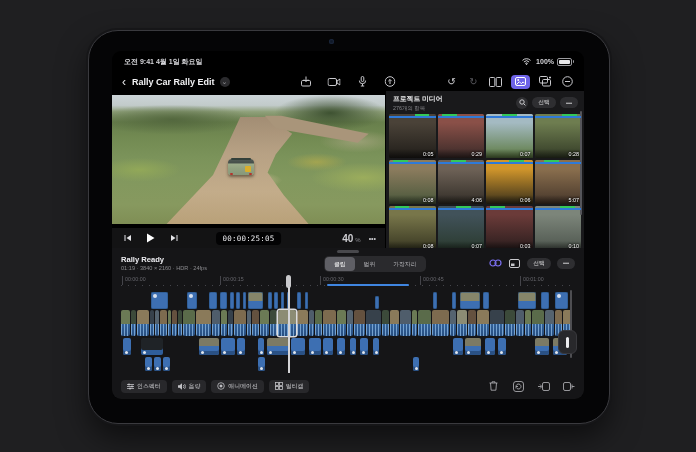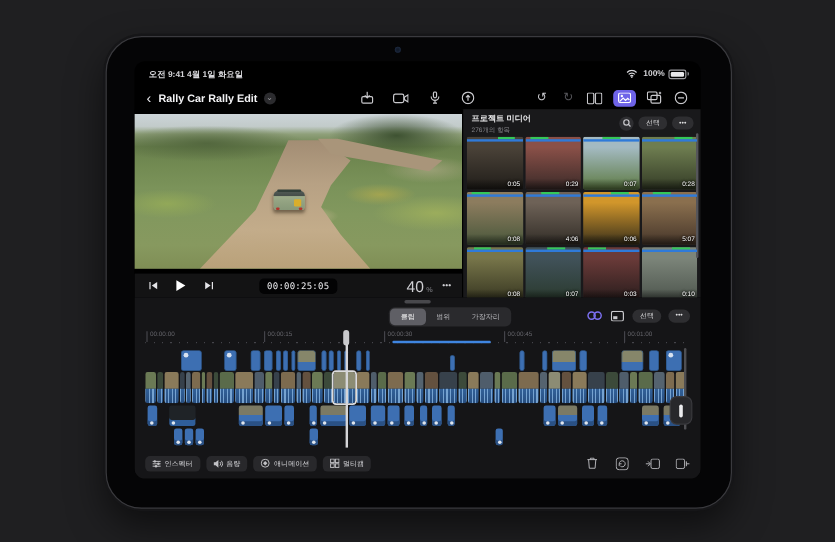--- a/index.html
+++ b/index.html
@@ -61,21 +61,21 @@
     background:#33403a;border-radius:2px}
   .car-num{position:absolute;right:4px;top:9px;width:6px;height:6px;background:#d9ae2c;border-radius:1px}
   .car-tl{position:absolute;bottom:4px;width:3px;height:2px;background:#b3342c;border-radius:1px}
   .car-tl.l{left:3px}.car-tl.r{right:3px}
   
   .transport{height:20px;background:#131314;display:flex;align-items:center;padding:0 9px;position:relative}
   .tr-group{display:flex;align-items:center;gap:10px;color:#e4e4e8}
   .timecode{position:absolute;left:50%;transform:translateX(-50%);background:#030304;border-radius:4px;
     padding:2px 7px;font-family:"DejaVu Sans Mono",monospace;font-size:7.5px;color:#ededf0;letter-spacing:.2px}
   .tr-right{margin-left:auto;display:flex;align-items:center;gap:8px;color:#cfcfd3;font-size:7px}
-  .speed b{font-weight:normal;font-size:13px}
+  .speed b{font-weight:bold;font-size:10px}
   .speed .unit{color:#8b8b90;margin-left:2px;font-size:6px}
   
   .media{flex:1;background:#19191b;border-left:1px solid #000;display:flex;flex-direction:column;position:relative}
   .media-head{height:17px;display:flex;align-items:center;padding:3px 6px 0 7px}
   .mh-left{display:flex;flex-direction:column;gap:1px}
   .mh-title{font-size:6.8px;font-weight:bold;color:#ececee}
   .mh-count{font-size:5.4px;color:#86868a}
   .mh-right{margin-left:auto;display:flex;align-items:center;gap:4px}
   .circle-btn{width:12px;height:12px;border-radius:50%;background:#2e2e31;display:flex;
               align-items:center;justify-content:center;color:#c9c9cd}
@@ -357,20 +357,24 @@
               <span class="dur">0:10</span>
             </div>
           </div>
         <div class="media-scroll"></div>
       </div>
     </div>
 
     <div class="timeline">
       <div class="tl-handle"></div>
       <div class="tl-head">
+        <span class="tlh-left">
+          <span class="tl-title">Rally Ready</span>
+          <span class="tl-meta">01:19 · 3840 × 2160 · HDR · 24fps</span>
+        </span>
         <span class="seg" id="tl-tabs">
             <span class="sel">클립</span>
             <span class="">범위</span>
             <span class="">가장자리</span>
           </span>
         <span class="tlh-right">
           <span class="icn">
             <svg width="13" height="8" viewBox="0 0 13 8">
                 <circle cx="4" cy="4" r="3" stroke="#7c70f2" fill="none" stroke-width="1.2"></circle>
                 <circle cx="9" cy="4" r="3" stroke="#7c70f2" fill="none" stroke-width="1.2"></circle>

